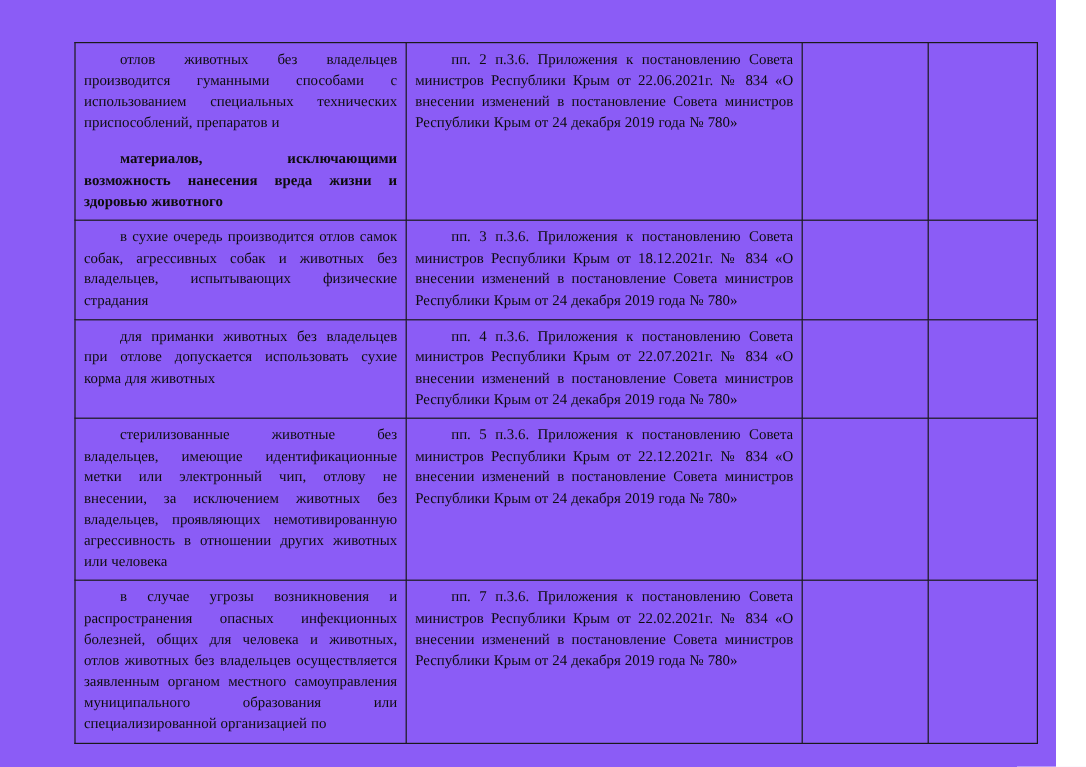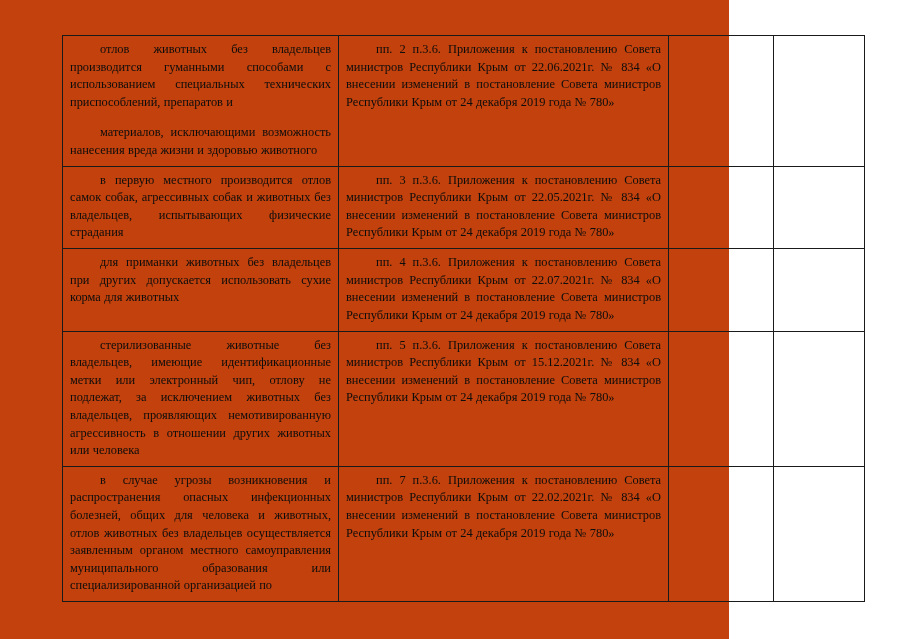--- a/index.html
+++ b/index.html
@@ -9,23 +9,23 @@
   }
   body {
     width: 905px;
     height: 639px;
     font-family: "Liberation Serif", "DejaVu Serif", serif;
     color: #0d0d0d;
     overflow: hidden;
   }
   .page {
     position: relative;
-    width: 729px;
+    width: 880px;
     height: 639px;
-    background: #c2410c;
+    background: #8b5cf6;
   }
   .doc-table {
     position: absolute;
     left: 62px;
     top: 35px;
     width: 802px;
     border-collapse: collapse;
     table-layout: fixed;
   }
   .doc-table td {
@@ -43,20 +43,21 @@
     font-size: 12.4px;
     line-height: 1.42;
     text-align: justify;
     text-indent: 30px;
     text-justify: inter-word;
     word-spacing: 0.02em;
     hyphens: none;
   }
   .cell-text + .cell-text {
     margin-top: 13px;
+    font-weight: bold;
   }
   .cell-text.no-indent {
     text-indent: 0;
   }
   .blank-cell {
     
   }
 </style>
 </head>
 <body>
@@ -82,54 +83,54 @@
         <td class="blank-cell">
           <p class="cell-text no-indent"></p>
         </td>
         <td class="blank-cell">
           <p class="cell-text no-indent"></p>
         </td>
       </tr>
 
       <tr>
         <td class="cell-measure">
-          <p class="cell-text">в первую местного производится отлов самок собак, агрессивных собак и животных без владельцев, испытывающих физические страдания</p>
+          <p class="cell-text">в сухие очередь производится отлов самок собак, агрессивных собак и животных без владельцев, испытывающих физические страдания</p>
         </td>
         <td class="cell-basis">
-          <p class="cell-text">пп. 3 п.3.6. Приложения к постановлению Совета министров Республики Крым от 22.05.2021г. № 834 «О внесении изменений в постановление Совета министров Республики Крым от 24 декабря 2019 года № 780»</p>
+          <p class="cell-text">пп. 3 п.3.6. Приложения к постановлению Совета министров Республики Крым от 18.12.2021г. № 834 «О внесении изменений в постановление Совета министров Республики Крым от 24 декабря 2019 года № 780»</p>
         </td>
         <td class="blank-cell">
           <p class="cell-text no-indent"></p>
         </td>
         <td class="blank-cell">
           <p class="cell-text no-indent"></p>
         </td>
       </tr>
 
       <tr>
         <td class="cell-measure">
-          <p class="cell-text">для приманки животных без владельцев при других допускается использовать сухие корма для животных</p>
+          <p class="cell-text">для приманки животных без владельцев при отлове допускается использовать сухие корма для животных</p>
         </td>
         <td class="cell-basis">
           <p class="cell-text">пп. 4 п.3.6. Приложения к постановлению Совета министров Республики Крым от 22.07.2021г. № 834 «О внесении изменений в постановление Совета министров Республики Крым от 24 декабря 2019 года № 780»</p>
         </td>
         <td class="blank-cell">
           <p class="cell-text no-indent"></p>
         </td>
         <td class="blank-cell">
           <p class="cell-text no-indent"></p>
         </td>
       </tr>
 
       <tr>
         <td class="cell-measure">
-          <p class="cell-text">стерилизованные животные без владельцев, имеющие идентификационные метки или электронный чип, отлову не подлежат, за исключением животных без владельцев, проявляющих немотивированную агрессивность в отношении других животных или человека</p>
+          <p class="cell-text">стерилизованные животные без владельцев, имеющие идентификационные метки или электронный чип, отлову не внесении, за исключением животных без владельцев, проявляющих немотивированную агрессивность в отношении других животных или человека</p>
         </td>
         <td class="cell-basis">
-          <p class="cell-text">пп. 5 п.3.6. Приложения к постановлению Совета министров Республики Крым от 15.12.2021г. № 834 «О внесении изменений в постановление Совета министров Республики Крым от 24 декабря 2019 года № 780»</p>
+          <p class="cell-text">пп. 5 п.3.6. Приложения к постановлению Совета министров Республики Крым от 22.12.2021г. № 834 «О внесении изменений в постановление Совета министров Республики Крым от 24 декабря 2019 года № 780»</p>
         </td>
         <td class="blank-cell">
           <p class="cell-text no-indent"></p>
         </td>
         <td class="blank-cell">
           <p class="cell-text no-indent"></p>
         </td>
       </tr>
 
       <tr>

